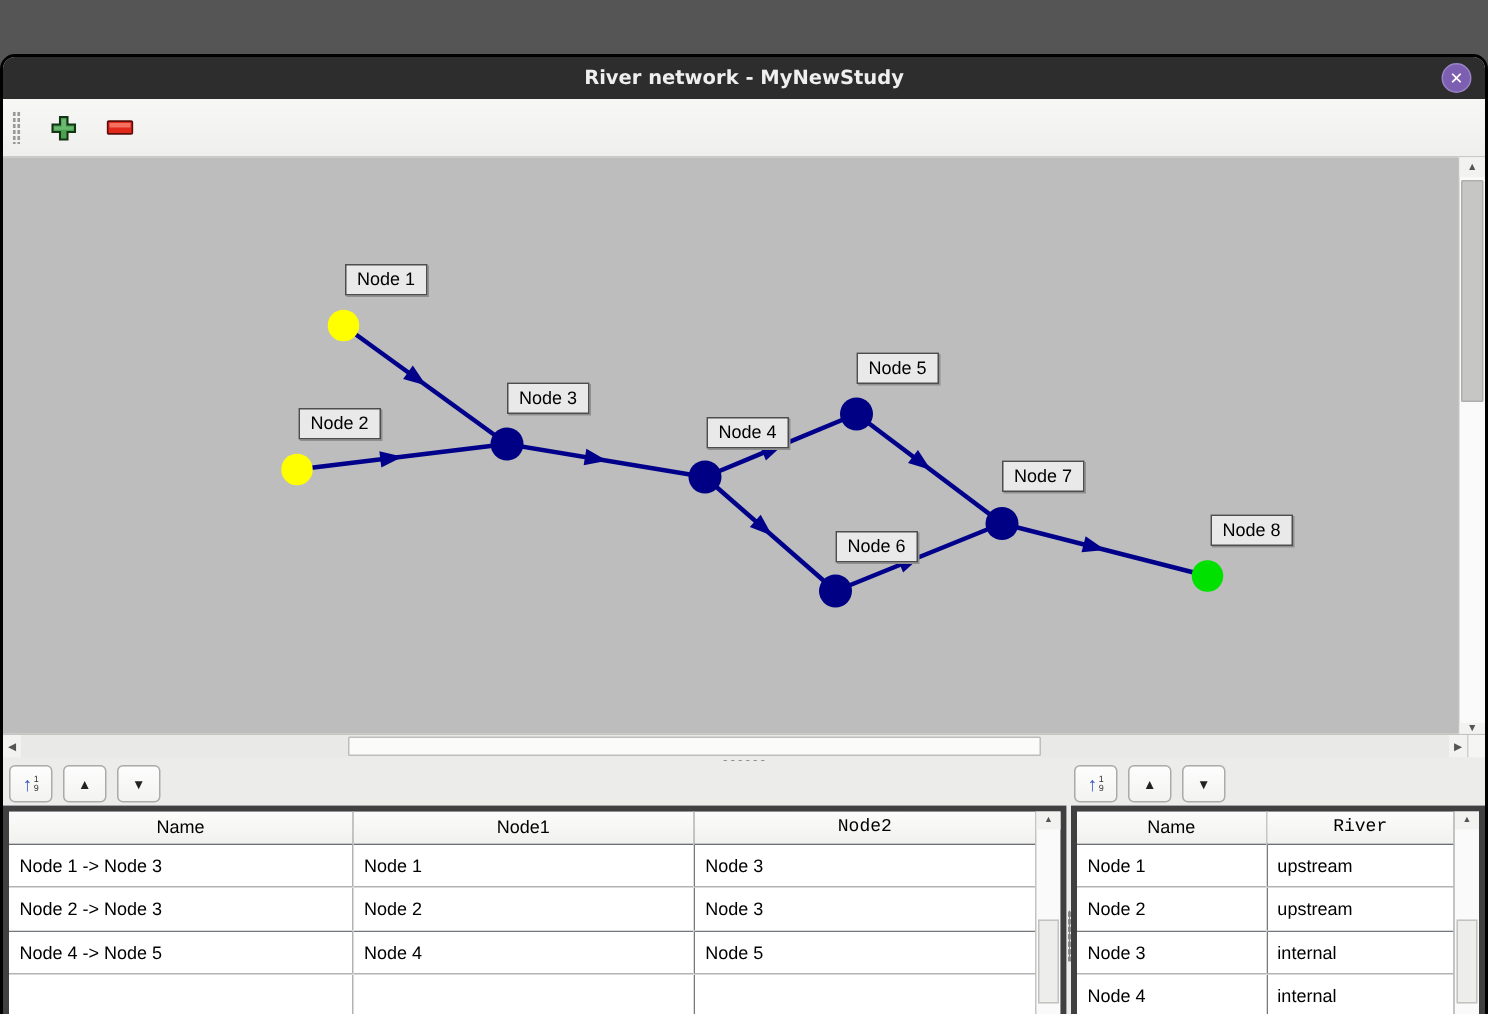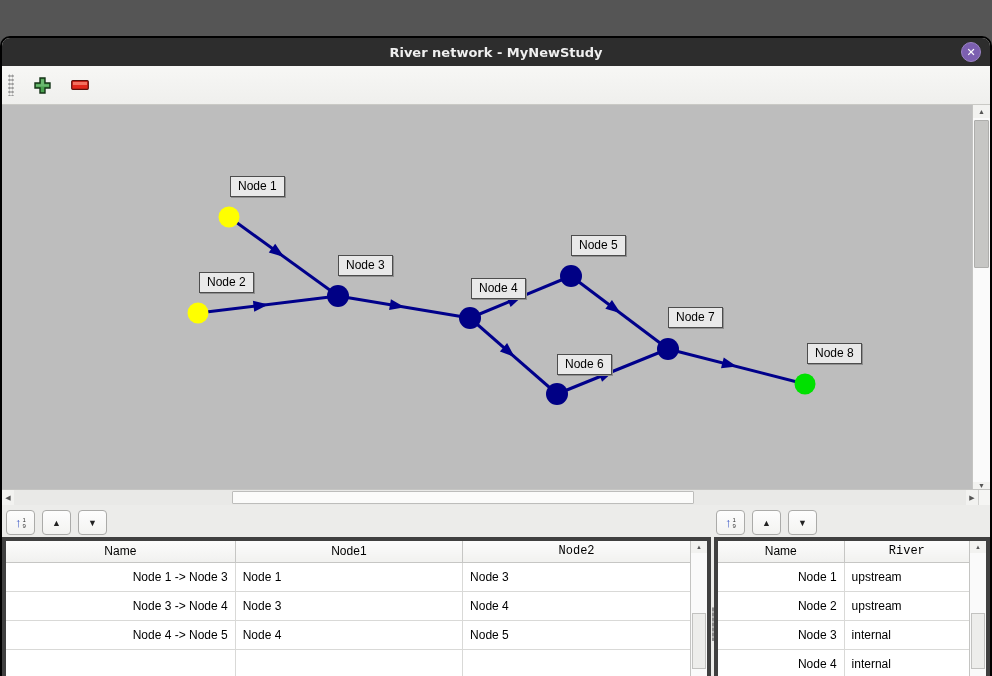--- a/index.html
+++ b/index.html
@@ -93,21 +93,21 @@
   th {
     height: 21px; background: linear-gradient(#fcfcfc,#f1f1ef);
     border: 1px solid #c6c6c4; border-top: none;
     font-weight: normal; font-size: 12px; text-align: center; padding: 0 4px;
   }
   th:first-child { border-left: none; } th:last-child { border-right: none; font-family: Liberation Mono, monospace; }
   td {
     height: 29px; background: #fff; border: 1px solid #d9d9d7;
     padding: 0 7px; text-align: left; overflow: hidden; white-space: nowrap;
   }
-  td:first-child { border-left: none; text-align: right; } td:last-child { border-right: none; }
+  td:first-child { border-left: none; } td:last-child { border-right: none; }
   .tbl-scroll { flex: 0 0 17px; background: #fafafa; border-left: 1px solid #c4c4c2; position: relative; display: flex; flex-direction: column; justify-content: space-between; }
   .tbl-scroll .arrow { flex: 0 0 12px; font-size: 6px; color:#555; display:flex; align-items:center; justify-content:center; background:#f2f2f0; cursor:pointer; }
   .tbl-thumb { position: absolute; left: 1px; right: 1px; top: 72px; height: 56px;
     background: #ededeb; border: 1px solid #c2c2c0; cursor: pointer; }
   #vsplitter { width: 3px; background: #ececea; display: flex; align-items: center; justify-content: center; cursor: col-resize; }
   #vsplitter .dots { width: 2px; height: 34px;
     background-image: radial-gradient(#8a8a8a 0.9px, transparent 1px); background-size: 2px 5px; }
   
   #statusbar { flex: 1; background: #ececea; border-top: 1px solid #c2c2c0; position: relative; }
   #resize-grip { position: absolute; right: 4px; bottom: 3px; width: 13px; height: 13px; cursor: nwse-resize;
@@ -248,23 +248,23 @@
             <th>Node2</th>
           </tr>
         </thead>
         <tbody>
           <tr>
             <td>Node 1 -&gt; Node 3</td>
             <td>Node 1</td>
             <td>Node 3</td>
           </tr>
           <tr>
-            <td>Node 3 -&gt; Node 4</td>
+            <td>Node 2 -&gt; Node 3</td>
+            <td>Node 2</td>
             <td>Node 3</td>
-            <td>Node 4</td>
           </tr>
           <tr>
             <td>Node 4 -&gt; Node 5</td>
             <td>Node 4</td>
             <td>Node 5</td>
           </tr>
           <tr style="height:9px">
               <td></td>
               <td></td>
               <td></td>

